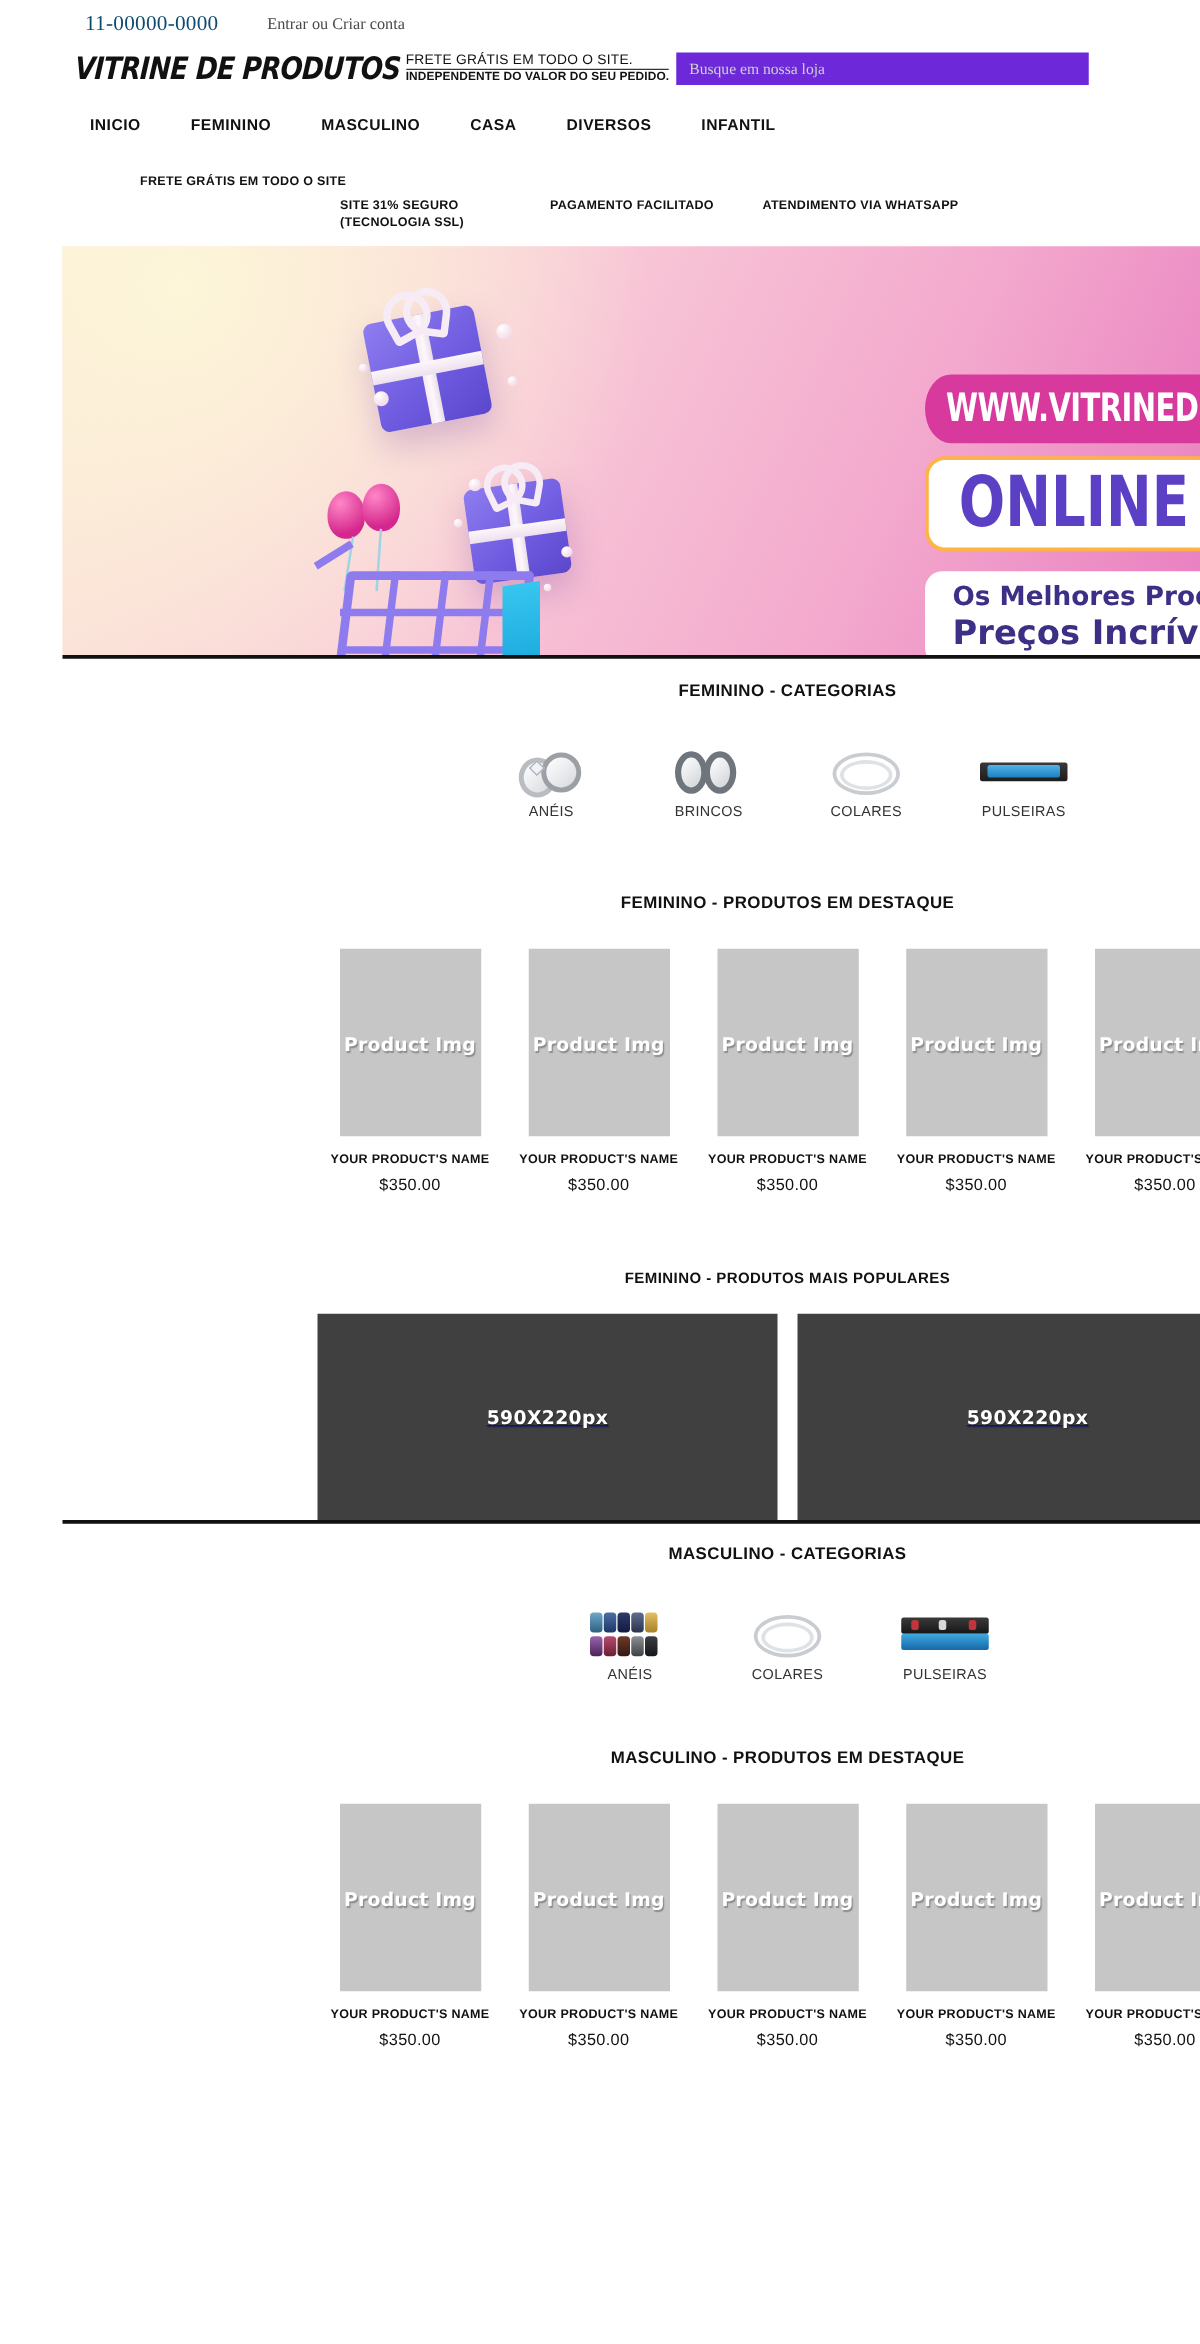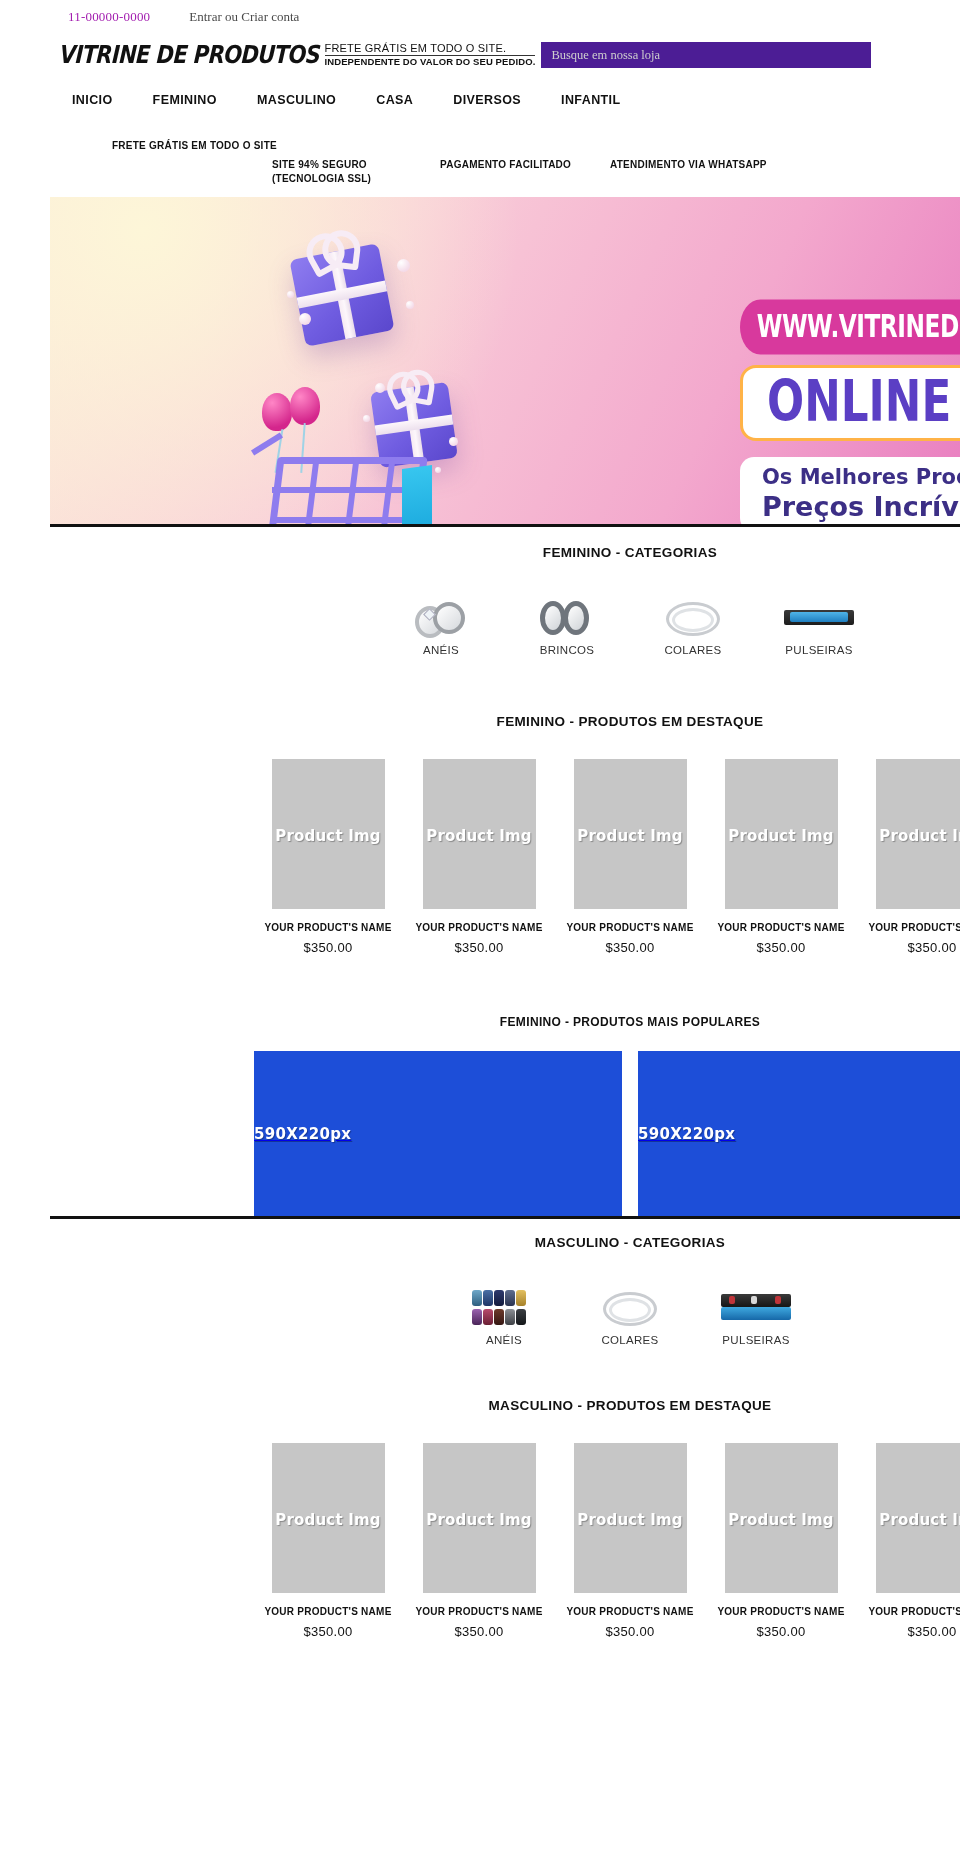--- a/index.html
+++ b/index.html
@@ -31,22 +31,22 @@
     padding-top: 9px;
     height: 31px;
   }
   .topbar-inner {
     display: flex;
     align-items: center;
     padding-left: 18px;
   }
   .phone {
     font-family: "Liberation Serif", serif;
-    font-size: 13px;
-    color: #a21caf;
+    font-size: 17px;
+    color: #0c4a6e;
     letter-spacing: .2px;
   }
   .account {
     font-family: "Liberation Serif", serif;
     font-size: 13px;
     color: #4a4a4a;
     margin-left: 39px;
   }
 
   
@@ -85,21 +85,21 @@
   .freight .l2 {
     font-size: 9.5px;
     font-weight: bold;
     color: #111;
     letter-spacing: .1px;
     display: block;
     padding-top: 1px;
   }
   .searchbox {
     margin-left: 6px;
-    background: #4c1d95;
+    background: #6d28d9;
     height: 26px;
     width: 330px;
     display: flex;
     align-items: center;
     padding: 0 10px;
     flex: 0 0 auto;
   }
   .searchbox .ph {
     color: #cfcfcf;
     font-size: 12.5px;
@@ -440,25 +440,25 @@
 
   
   .pop-row {
     display: flex;
     justify-content: center;
     margin-top: 22px;
     border-bottom: 3px solid #111;
     padding-bottom: 0px;
   }
   .pop-banner {
-    background: #1d4ed8;
+    background: #404040;
     height: 165px;
     display: flex;
     align-items: center;
-    justify-content: flex-start;
+    justify-content: center;
     margin: 0 8px;
   }
   .pop-wide { width: 368px; }
   .pop-narrow { width: 368px; }
   .pop-banner span {
     font-family: "DejaVu Sans", sans-serif;
     font-weight: bold;
     font-size: 15px;
     color: #ffffff;
     text-shadow: 1px 1px 1px rgba(0,0,0,.30);
@@ -492,21 +492,21 @@
     <a href="#">INICIO</a>
     <a href="#">FEMININO</a>
     <a href="#">MASCULINO</a>
     <a href="#">CASA</a>
     <a href="#">DIVERSOS</a>
     <a href="#">INFANTIL</a>
   </nav>
 
   <div class="infostrip wrap">
     <div class="info-item info-1">FRETE GRÁTIS EM TODO O SITE</div>
-    <div class="info-item info-2">SITE 94% SEGURO (TECNOLOGIA SSL)</div>
+    <div class="info-item info-2">SITE 31% SEGURO (TECNOLOGIA SSL)</div>
     <div class="info-item info-3">PAGAMENTO FACILITADO</div>
     <div class="info-item info-4">ATENDIMENTO VIA WHATSAPP</div>
   </div>
 
   <div class="hero wrap">
     <div class="hero-img">
 
       <div class="gift gift1">
         <div class="ribbon-v"></div>
           <div class="ribbon-h"></div>

